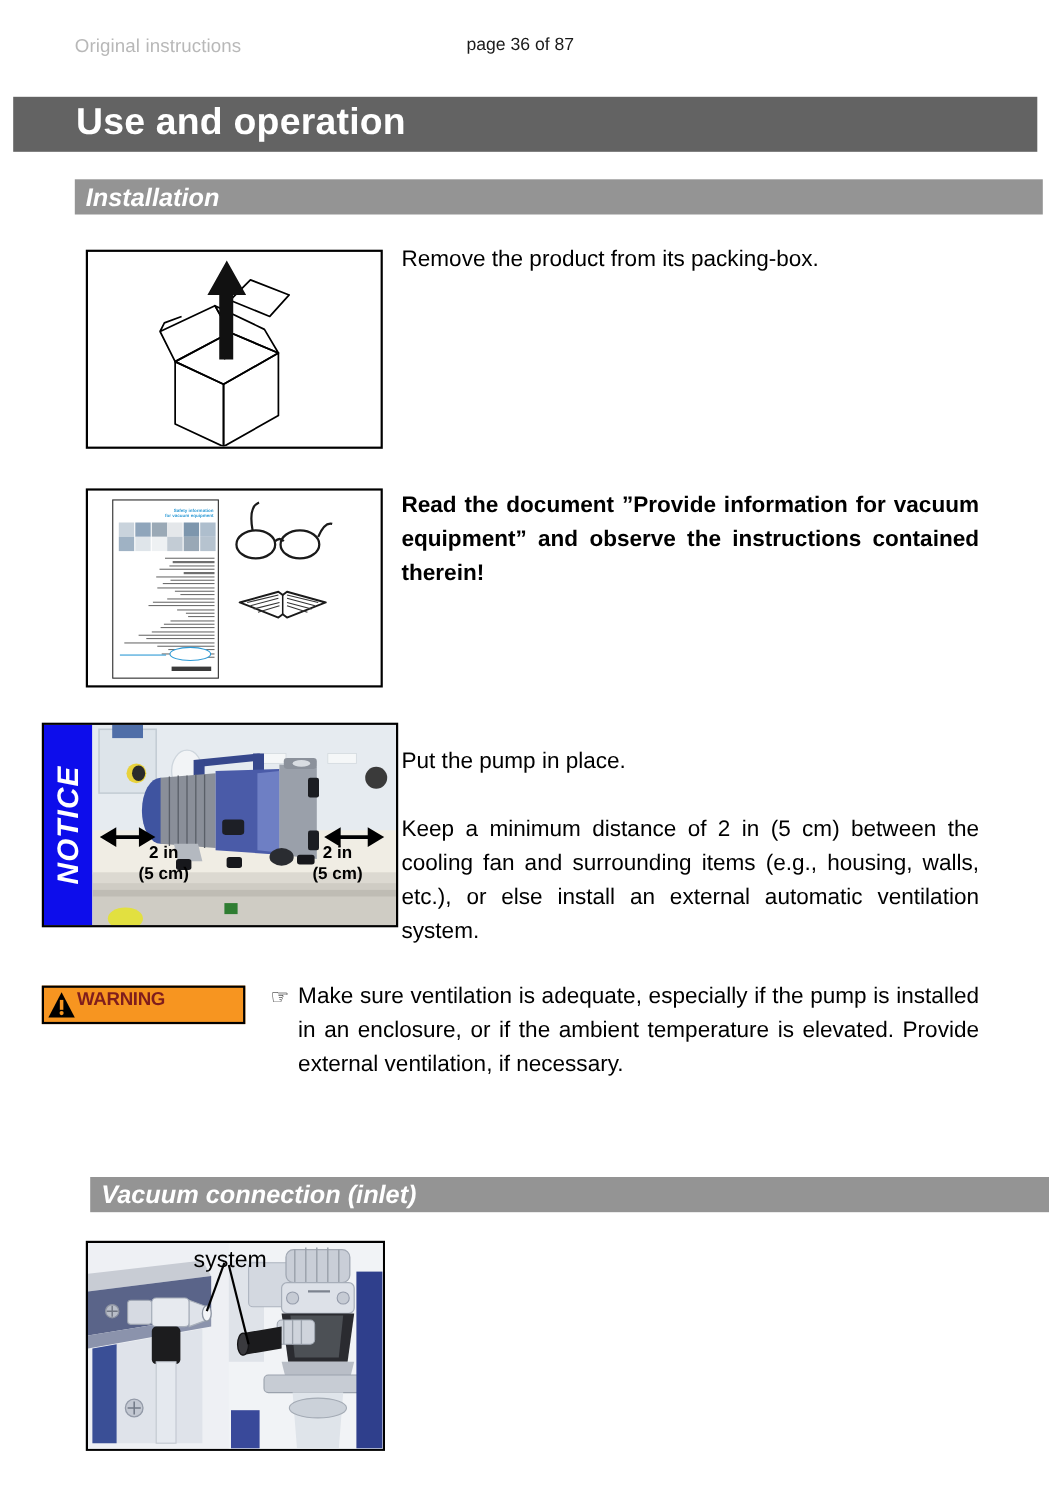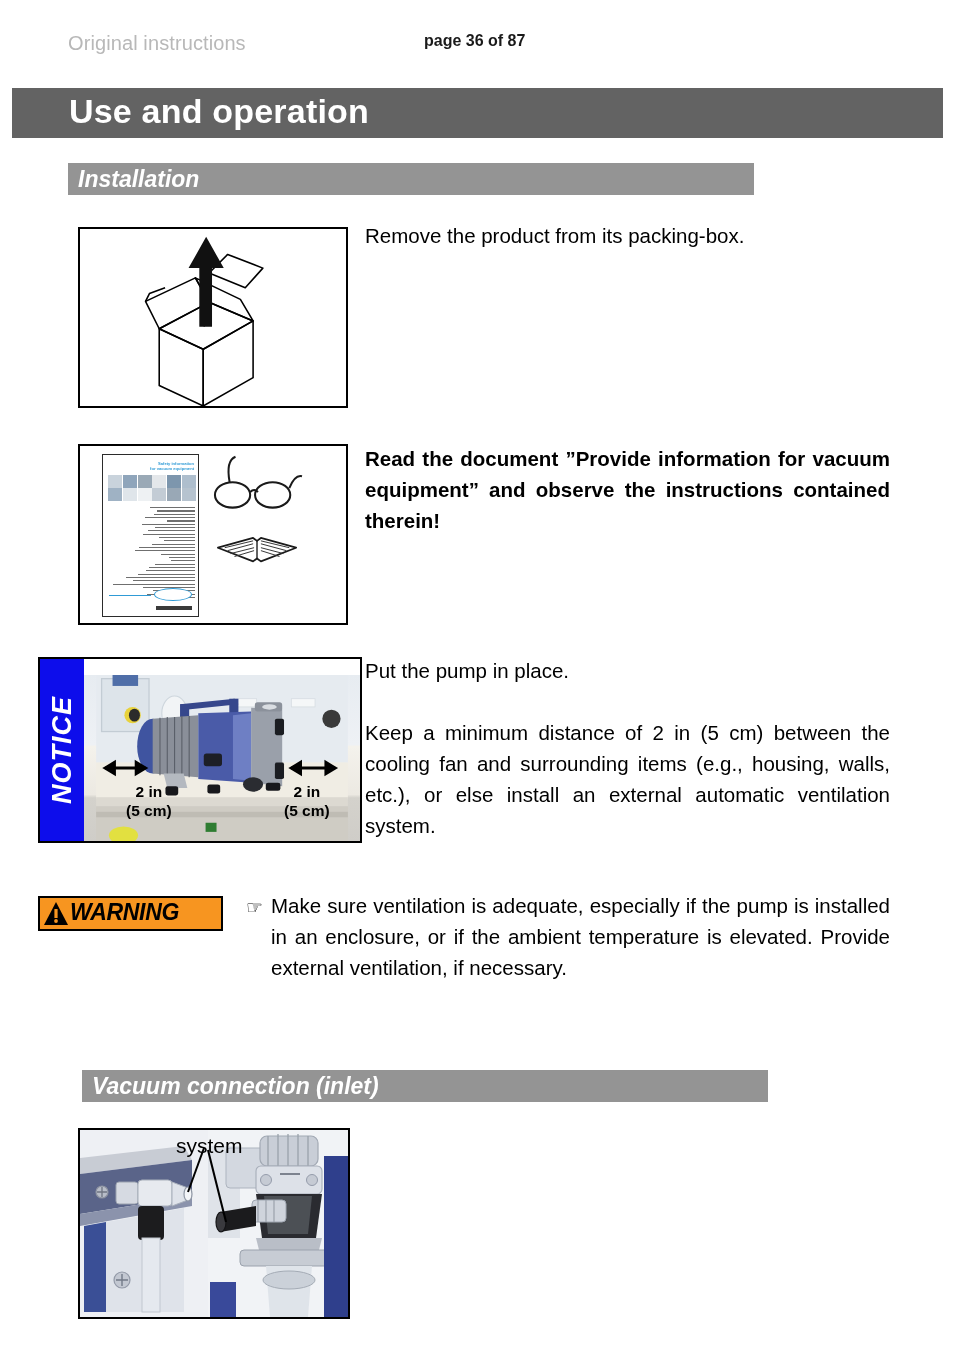--- a/index.html
+++ b/index.html
@@ -22,34 +22,33 @@
     position: absolute;
     top: 32px;
     left: 0;
     width: 954px;
     height: 24px;
   }
   .runhead-left {
     position: absolute;
     left: 68px;
     top: 0;
-    font-size: 20px;
+    font-size: 17px;
     color: #b8b8b8;
     letter-spacing: .1px;
     white-space: nowrap;
     text-align: center;
   }
   .runhead-center {
     position: absolute;
     left: 424px;
     top: 0;
     font-size: 16px;
     color: #1a1a1a;
     white-space: nowrap;
-    font-weight: bold;
   }
 
   
   .chapter-bar {
     position: absolute;
     left: 12px;
     top: 88px;
     width: 931px;
     height: 50px;
     background: #636363;
@@ -63,21 +62,21 @@
     font-weight: bold;
     color: #ffffff;
     letter-spacing: .2px;
     white-space: nowrap;
   }
 
   
   .section-bar {
     position: absolute;
     left: 68px;
-    width: 686px;
+    width: 880px;
     height: 32px;
     background: #949494;
   }
   .section-title {
     position: absolute;
     left: 10px;
     top: 3px;
     font-size: 23px;
     font-weight: bold;
     font-style: italic;
@@ -238,57 +237,55 @@
     white-space: nowrap;
   }
   .pump-photo {
     position: absolute;
     left: 44px;
     top: 0;
     right: 0;
     bottom: 0;
     overflow: hidden;
     background: linear-gradient(#e7ecf1 0%, #eef1f5 42%, #f4f2ec 43%, #ece9e2 72%, #d4d2cc 74%, #cfcdc8 100%);
-    margin-top: 16px;
   }
   .dim-label {
     position: absolute;
     font-size: 15.5px;
     font-weight: bold;
     line-height: 19px;
     color: #000000;
     text-align: center;
     white-space: nowrap;
   }
   #dim-left  { left: 42px;  top: 107px; }
   #dim-right { left: 200px; top: 107px; }
 
-  #text-notice { left: 365px; top: 655px; width: 525px; }
+  #text-notice { left: 365px; top: 676px; width: 525px; }
 
   
   #warning-badge {
     position: absolute;
     left: 38px;
     top: 896px;
     width: 185px;
     height: 35px;
     background: #f79520;
     border: 2px solid #000000;
     box-sizing: border-box;
   }
   .warn-text {
     position: absolute;
     left: 30px;
     top: 1px;
-    font-size: 23px;
+    font-size: 17px;
     font-weight: bold;
-    color: #000000;
+    color: #7f1d1d;
     letter-spacing: -.3px;
     white-space: nowrap;
-    font-style: italic;
   }
   #warn-hand {
     position: absolute;
     left: 246px;
     top: 892px;
     font-size: 19px;
     color: #000000;
     line-height: 31px;
   }
   #text-warning {

